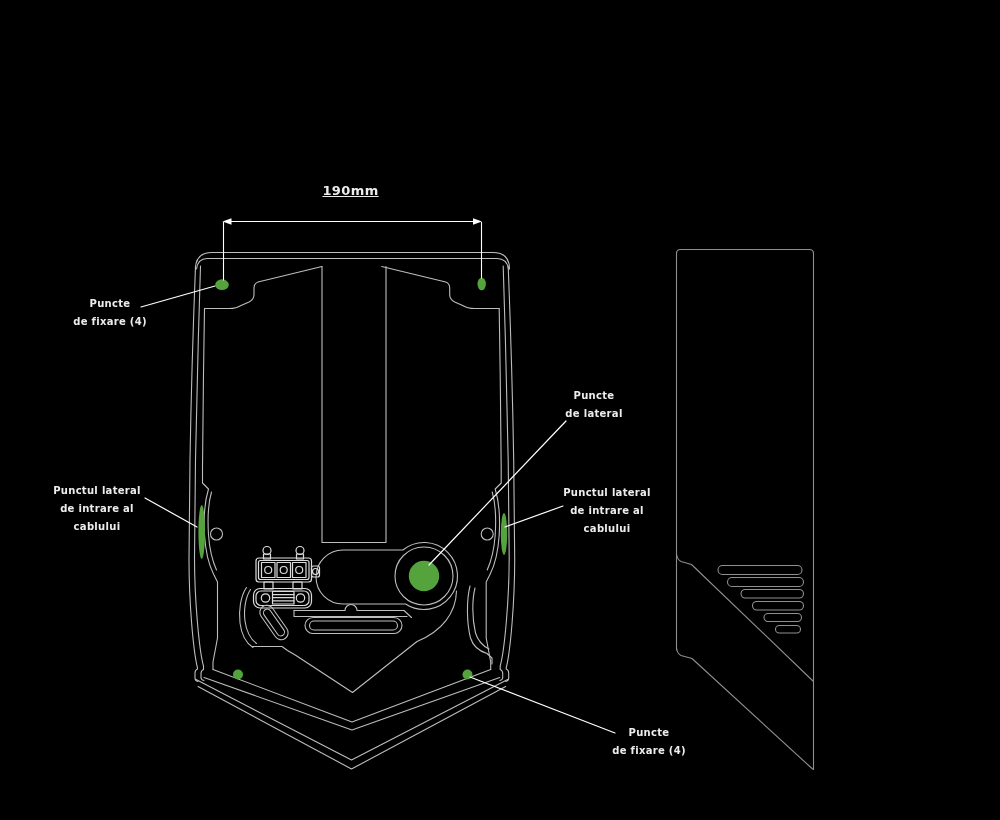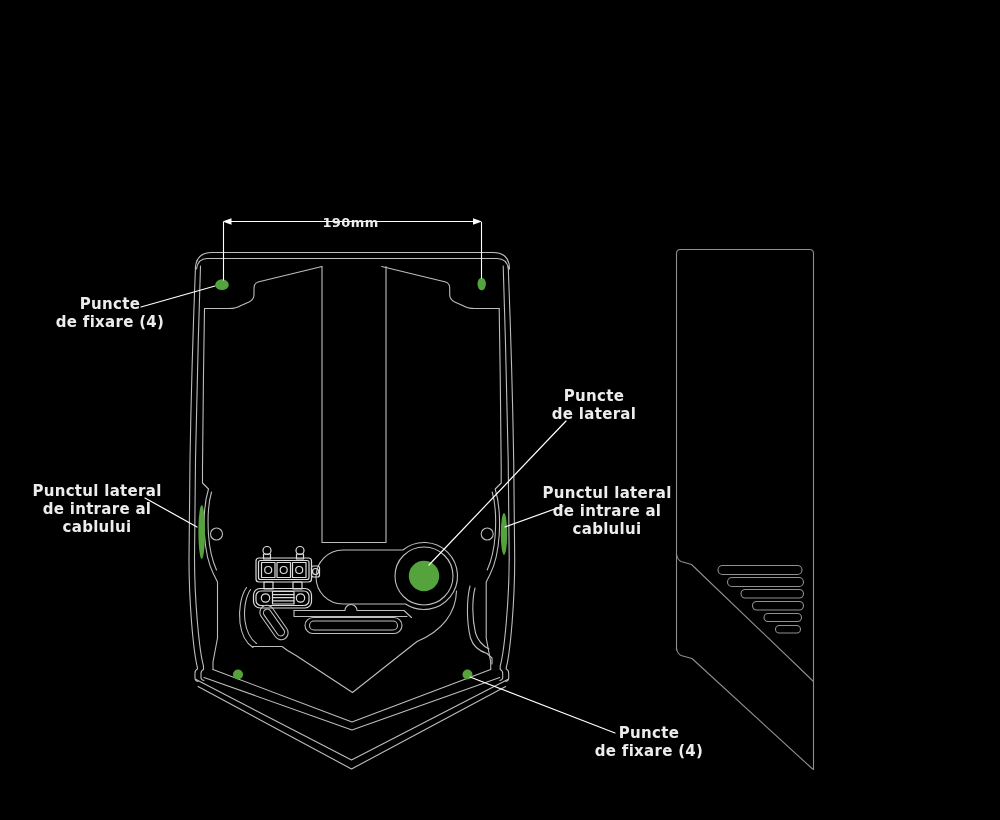--- a/index.html
+++ b/index.html
@@ -19,21 +19,21 @@
   svg{position:absolute;left:0;top:0;}
   .fv{stroke:var(--line);fill:none;stroke-width:1.1;stroke-linejoin:round;stroke-linecap:round;}
   .det{stroke:var(--detail);fill:none;stroke-width:1.2;stroke-linejoin:round;stroke-linecap:round;}
   .sv{stroke:var(--line-side);fill:none;stroke-width:1.1;stroke-linejoin:round;stroke-linecap:round;}
   .dim{stroke:var(--leader);fill:none;stroke-width:1.1;}
   .dimhead{fill:var(--leader);stroke:none;}
   .leader{stroke:var(--leader);fill:none;stroke-width:1.2;stroke-linecap:round;}
   .green{fill:var(--accent-green);stroke:none;}
   .label{
     position:absolute;transform:translateX(-50%);text-align:center;
-    font-size:15px;font-weight:600;letter-spacing:.3px;color:var(--text);
+    font-size:10px;font-weight:600;letter-spacing:.3px;color:var(--text);
     line-height:18px;white-space:nowrap;
   }
   .dim-label{
     position:absolute;transform:translateX(-50%);text-align:center;
     font-size:13px;font-weight:600;letter-spacing:.4px;color:var(--text);white-space:nowrap;
   }
 </style>
 </head>
 <body>
 
@@ -163,21 +163,21 @@
 
     <g>
       <path class="leader" d="M 141,307 L 215,286"></path>
       <path class="leader" d="M 566,421 L 429,565"></path>
       <path class="leader" d="M 145,498 L 197,527"></path>
       <path class="leader" d="M 563,506 L 505,527"></path>
       <path class="leader" d="M 470,677 L 615,733"></path>
     </g>
   </svg>
 
-  <div class="dim-label" style="left:350.5px;top:215px;">190mm</div>
+  <div class="dim-label" style="left:350.5px;top:183px;text-decoration:underline;">190mm</div>
 
   <div class="label" style="left:110px;top:295px;">
     <div>Puncte</div>
     <div>de fixare (4)</div>
   </div>
 
   <div class="label" style="left:594px;top:387px;">
     <div>Puncte</div>
     <div>de lateral</div>
   </div>

